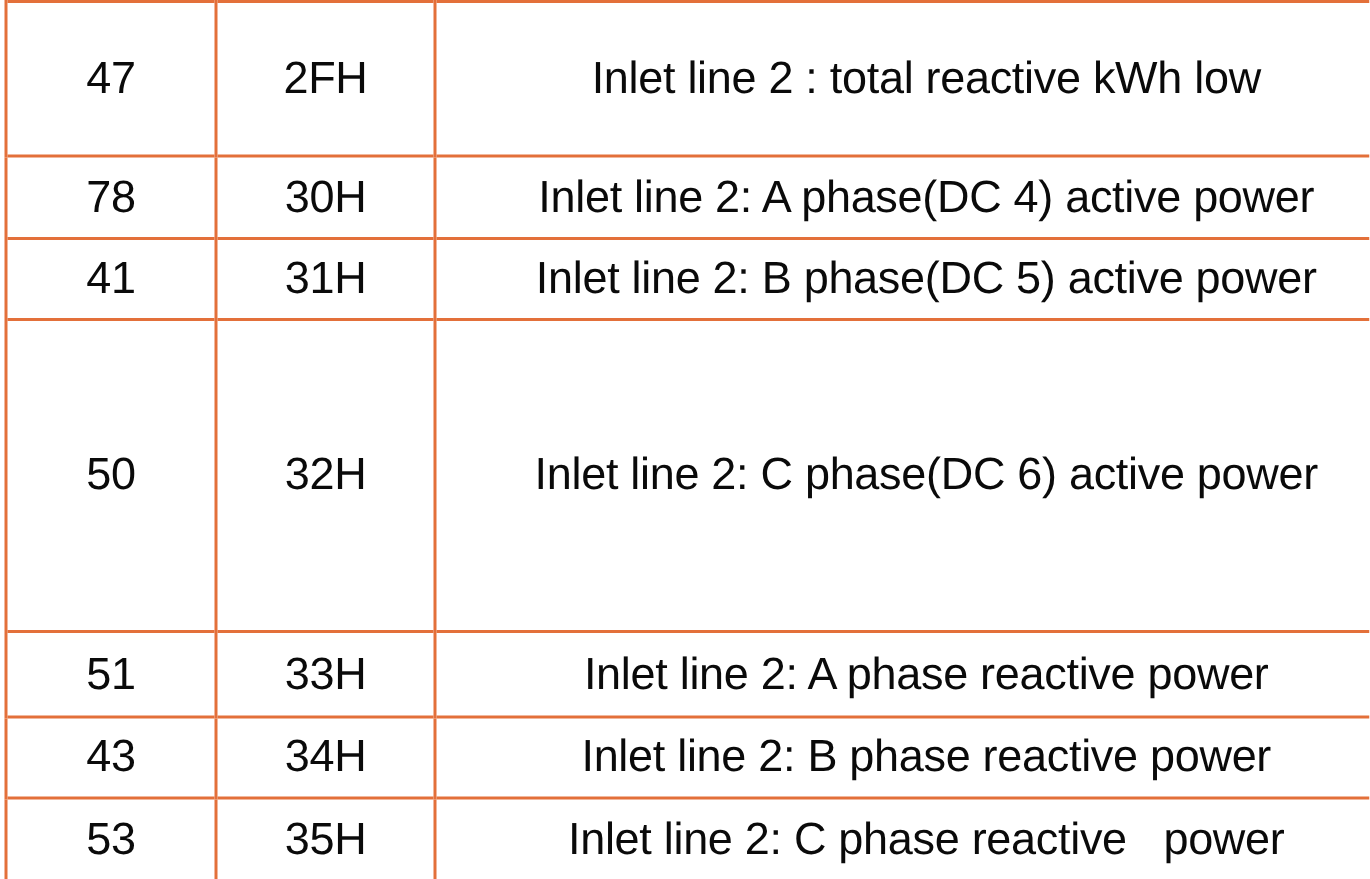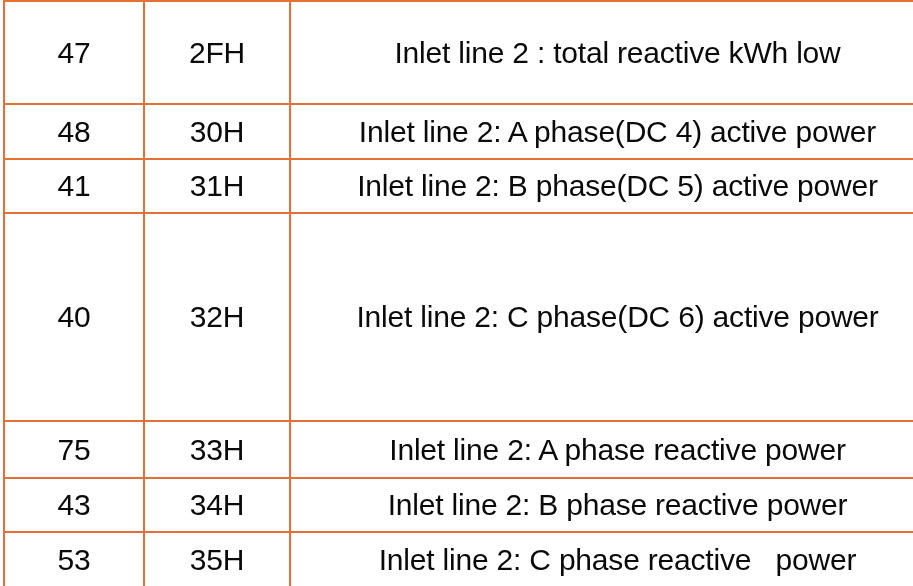--- a/index.html
+++ b/index.html
@@ -95,39 +95,39 @@
           <td class="cell-desc"></td>
         </tr>
 
         <tr style="height:103px">
           <td class="cell-no">47</td>
           <td class="cell-addr">2FH</td>
           <td class="cell-desc">Inlet line 2 : total reactive kWh low</td>
         </tr>
 
         <tr style="height:55px">
-          <td class="cell-no">48</td>
+          <td class="cell-no">78</td>
           <td class="cell-addr">30H</td>
           <td class="cell-desc">Inlet line 2: A phase(DC 4) active power</td>
         </tr>
 
         <tr style="height:54px">
           <td class="cell-no">41</td>
           <td class="cell-addr">31H</td>
           <td class="cell-desc">Inlet line 2: B phase(DC 5) active power</td>
         </tr>
 
         <tr style="height:208px">
-          <td class="cell-no">40</td>
+          <td class="cell-no">50</td>
           <td class="cell-addr">32H</td>
           <td class="cell-desc">Inlet line 2: C phase(DC 6) active power</td>
         </tr>
 
         <tr style="height:57px">
-          <td class="cell-no">75</td>
+          <td class="cell-no">51</td>
           <td class="cell-addr">33H</td>
           <td class="cell-desc">Inlet line 2: A phase reactive power</td>
         </tr>
 
         <tr style="height:54px">
           <td class="cell-no">43</td>
           <td class="cell-addr">34H</td>
           <td class="cell-desc">Inlet line 2: B phase reactive power</td>
         </tr>
 

